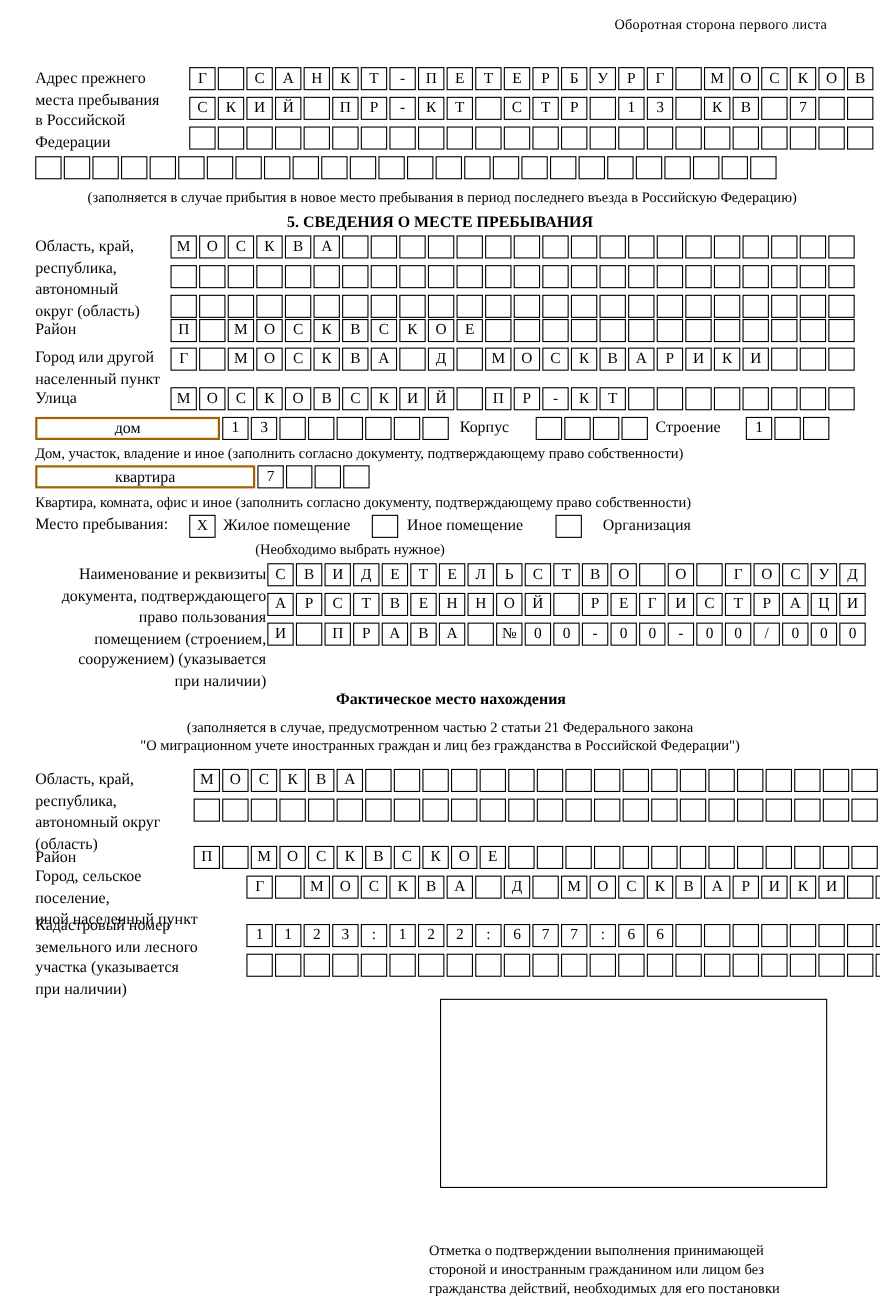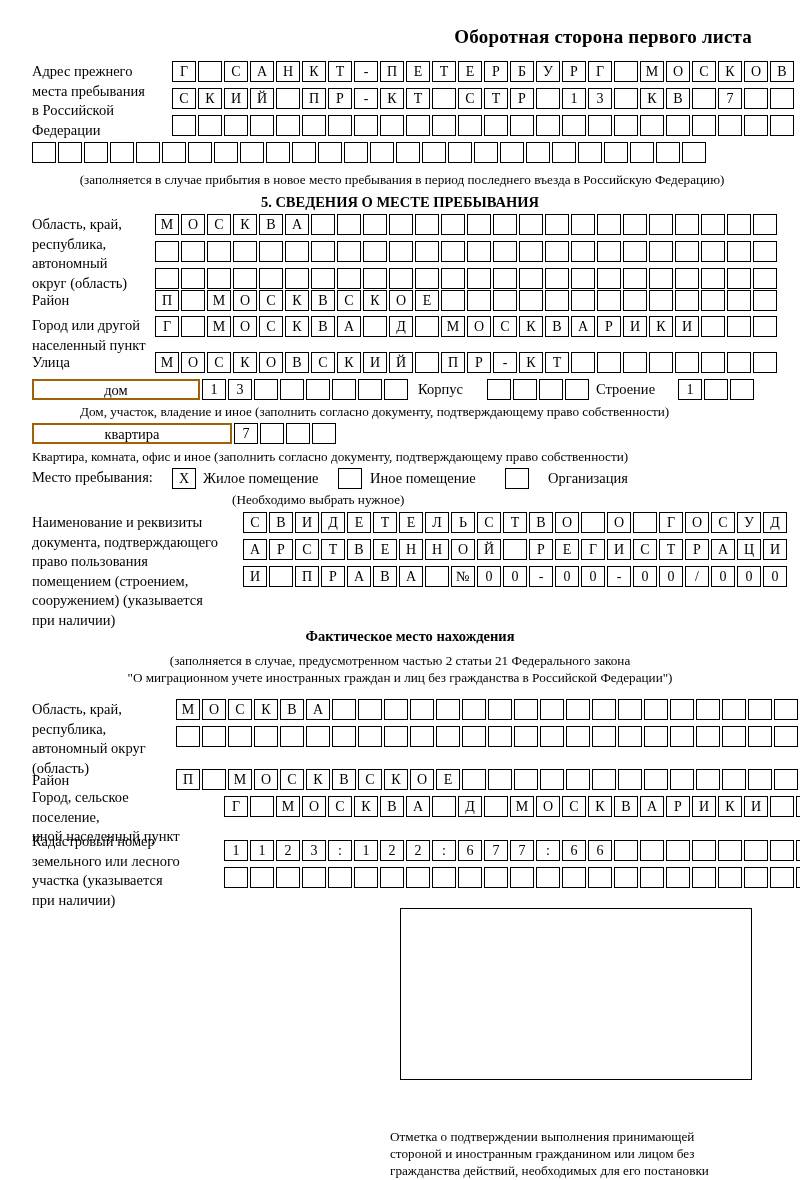--- a/index.html
+++ b/index.html
@@ -18,24 +18,23 @@
   .page {
     position: relative;
     width: 800px;
     height: 1180px;
     box-sizing: border-box;
     padding: 0;
   }
   .hdr-right {
     position: absolute;
     right: 48px;
-    top: 26px;
-    font-size: 19px;
+    top: 14px;
+    font-size: 13px;
     letter-spacing: 0.2px;
-    font-weight: bold;
   }
   .boxes {
     display: flex;
   }
   .bx {
     width: 24px;
     height: 21px;
     border: 1px solid #000;
     margin-right: 2px;
     box-sizing: border-box;
@@ -400,41 +399,41 @@
     <div class="bx"></div>
     <div class="bx"></div>
     <div class="bx"></div>
   </div>
   <div class="abs lbl" style="left:596px; top:380px;">Строение</div>
   <div class="abs boxes" style="left:678px; top:379px;">
     <div class="bx">1</div>
     <div class="bx"></div>
     <div class="bx"></div>
   </div>
-  <div class="abs note" style="left:32px; top:404px;margin-left:48px;">Дом, участок, владение и иное (заполнить согласно документу, подтверждающему право собственности)</div>
+  <div class="abs note" style="left:32px; top:404px;">Дом, участок, владение и иное (заполнить согласно документу, подтверждающему право собственности)</div>
 
   <div class="abs wideblank" style="left:32px; top:423px; width:200px;">квартира</div>
   <div class="abs boxes" style="left:234px; top:423px;">
     <div class="bx">7</div>
     <div class="bx"></div>
     <div class="bx"></div>
     <div class="bx"></div>
   </div>
   <div class="abs note" style="left:32px; top:449px;">Квартира, комната, офис и иное (заполнить согласно документу, подтверждающему право собственности)</div>
 
   <div class="abs lbl" style="left:32px; top:468px;">Место пребывания:</div>
   <div class="abs bx" style="left:172px; top:468px;">X</div>
   <div class="abs lbl" style="left:203px; top:469px;">Жилое помещение</div>
   <div class="abs bx" style="left:338px; top:468px;"></div>
   <div class="abs lbl" style="left:370px; top:469px;">Иное помещение</div>
   <div class="abs bx" style="left:505px; top:468px;"></div>
   <div class="abs lbl" style="left:548px; top:469px;">Организация</div>
   <div class="abs note" style="left:232px; top:492px;">(Необходимо выбрать нужное)</div>
 
-  <div class="abs" style="left:32px; top:513px; width:210px;">
+  <div class="abs" style="left:32px; top:513px; width:210px;text-align:right;">
     <div class="lbl">Наименование и реквизиты</div>
     <div class="lbl">документа, подтверждающего</div>
     <div class="lbl">право пользования</div>
     <div class="lbl">помещением (строением,</div>
     <div class="lbl">сооружением) (указывается</div>
     <div class="lbl">при наличии)</div>
   </div>
 
   <div class="abs boxes" style="left:243px; top:512px;">
     <div class="bx">С</div>

